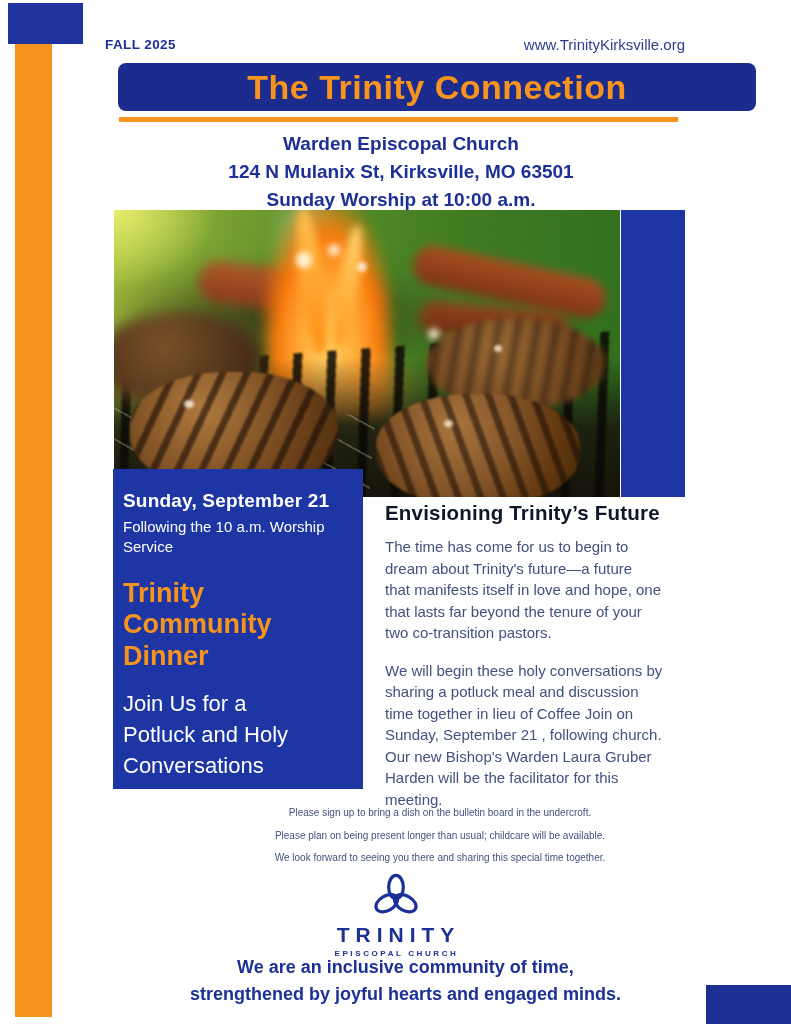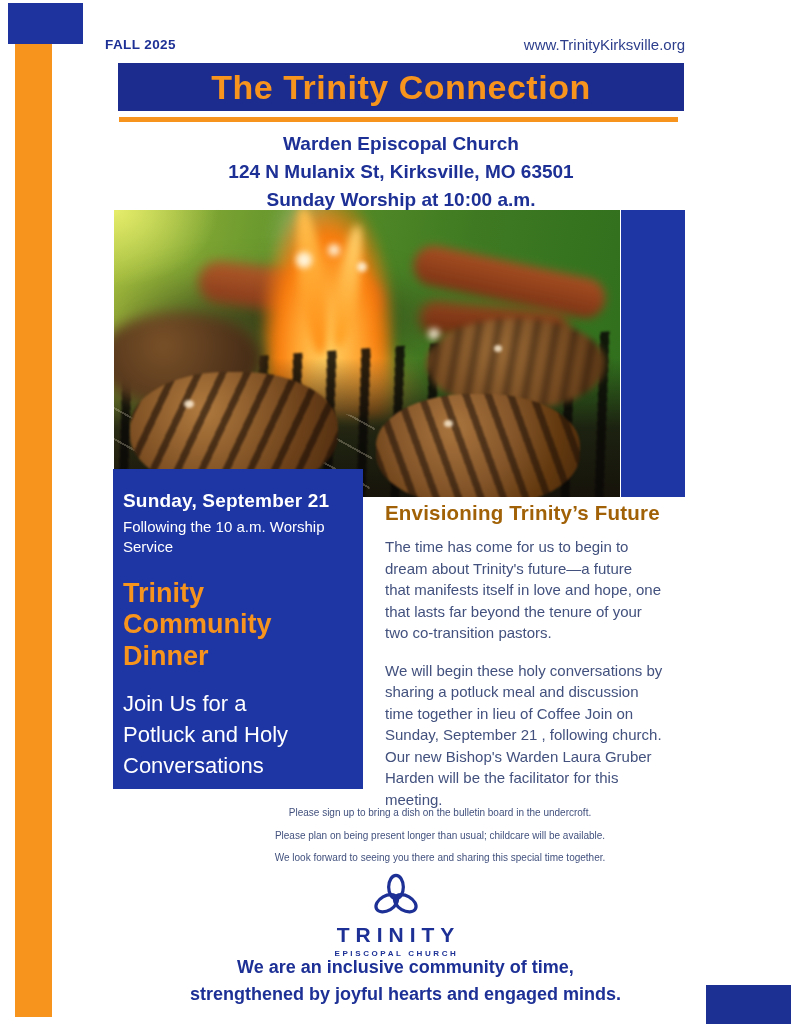--- a/index.html
+++ b/index.html
@@ -9,22 +9,22 @@
   }
   
   .sq-topleft{position:absolute;left:8px;top:3px;width:75px;height:41px;background:#1e339e;}
   .bar-left{position:absolute;left:15px;top:44px;width:37px;height:973px;background:#f7941d;}
   .sq-bottomright{position:absolute;left:706px;top:985px;width:85px;height:39px;background:#1c2f93;}
 
   
   .issue{position:absolute;left:105px;top:37px;font-size:13.5px;font-weight:700;color:#1d3095;letter-spacing:.4px;}
   .website{position:absolute;right:106px;top:36px;font-size:15px;color:#2c3e8c;text-decoration:none;}
 
-  .banner{position:absolute;left:118px;top:63px;width:566px;height:48px;background:#1b2c8e;
-          display:flex;align-items:center;justify-content:center;}
+  .banner{position:absolute;left:118px;top:63px;width:638px;height:48px;background:#1b2c8e;
+          display:flex;align-items:center;justify-content:center;border-radius:8px;}
   .banner .masthead{color:#f7941d;font-size:34px;font-weight:700;letter-spacing:.5px;}
   .banner-underline{position:absolute;left:119px;top:117px;width:559px;height:5px;background:#f7941d;}
 
   .address{position:absolute;left:118px;top:130px;width:566px;text-align:center;
            color:#1d3095;font-weight:700;font-size:19px;line-height:28px;}
 
   
   .photo{position:absolute;left:114px;top:210px;width:506px;height:287px;overflow:hidden;
     background:
       radial-gradient(150px 110px at 0px 0px, rgba(234,240,110,.95), rgba(234,240,110,0) 70%),
@@ -87,21 +87,21 @@
   
   .event-box{position:absolute;left:113px;top:469px;width:250px;height:320px;background:#1e35a4;
       box-sizing:border-box;padding:21px 10px;color:#ffffff;}
   .event-date{font-size:19px;font-weight:600;letter-spacing:.2px;}
   .event-time{font-size:15px;margin-top:5px;width:205px;line-height:1.35;}
   .event-title{color:#f7941d;font-size:27px;font-weight:700;line-height:1.18;margin-top:20px;width:180px;}
   .event-subtitle{font-size:22px;font-weight:400;line-height:1.4;margin-top:16px;max-width:180px;}
 
   
   .article{position:absolute;left:385px;top:501px;width:305px;}
-  .article-heading{color:#a16207;font-size:20.5px;font-weight:700;letter-spacing:.2px;}
+  .article-heading{color:#0f172a;font-size:20.5px;font-weight:700;letter-spacing:.2px;}
   .article-body{margin-top:11px;color:#42517e;font-size:15px;line-height:21.5px;}
   .article-body div{white-space:nowrap;}
 
   
   .notes{position:absolute;left:100px;top:802px;width:680px;text-align:center;
       color:#42517e;font-size:10px;line-height:22.5px;}
 
   
   .logo{position:absolute;left:0;top:870px;width:791px;text-align:center;color:#1d3095;}
   .logo svg{display:block;margin:0 auto;}

